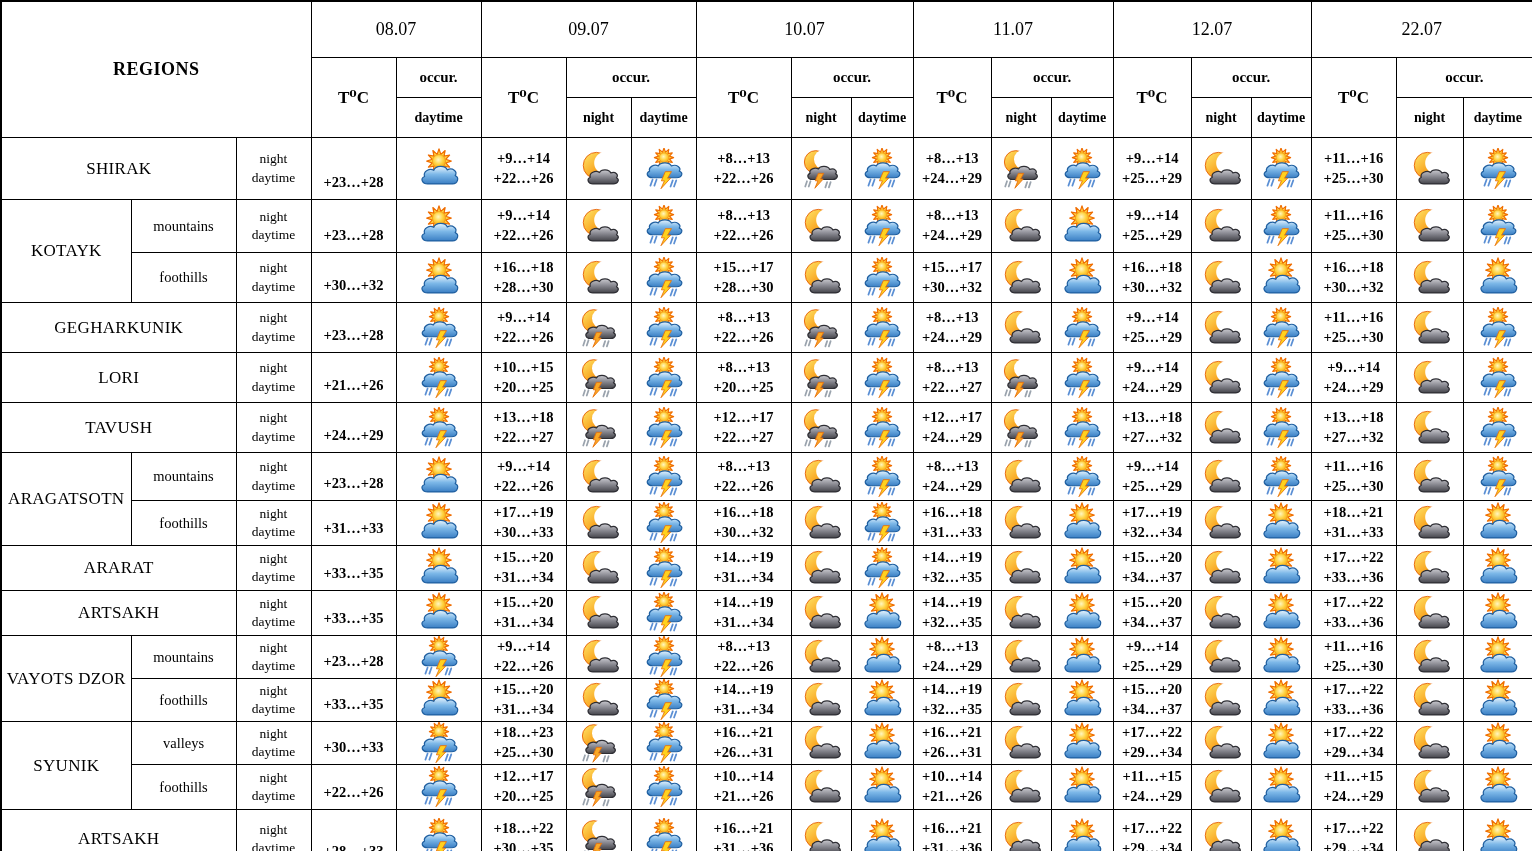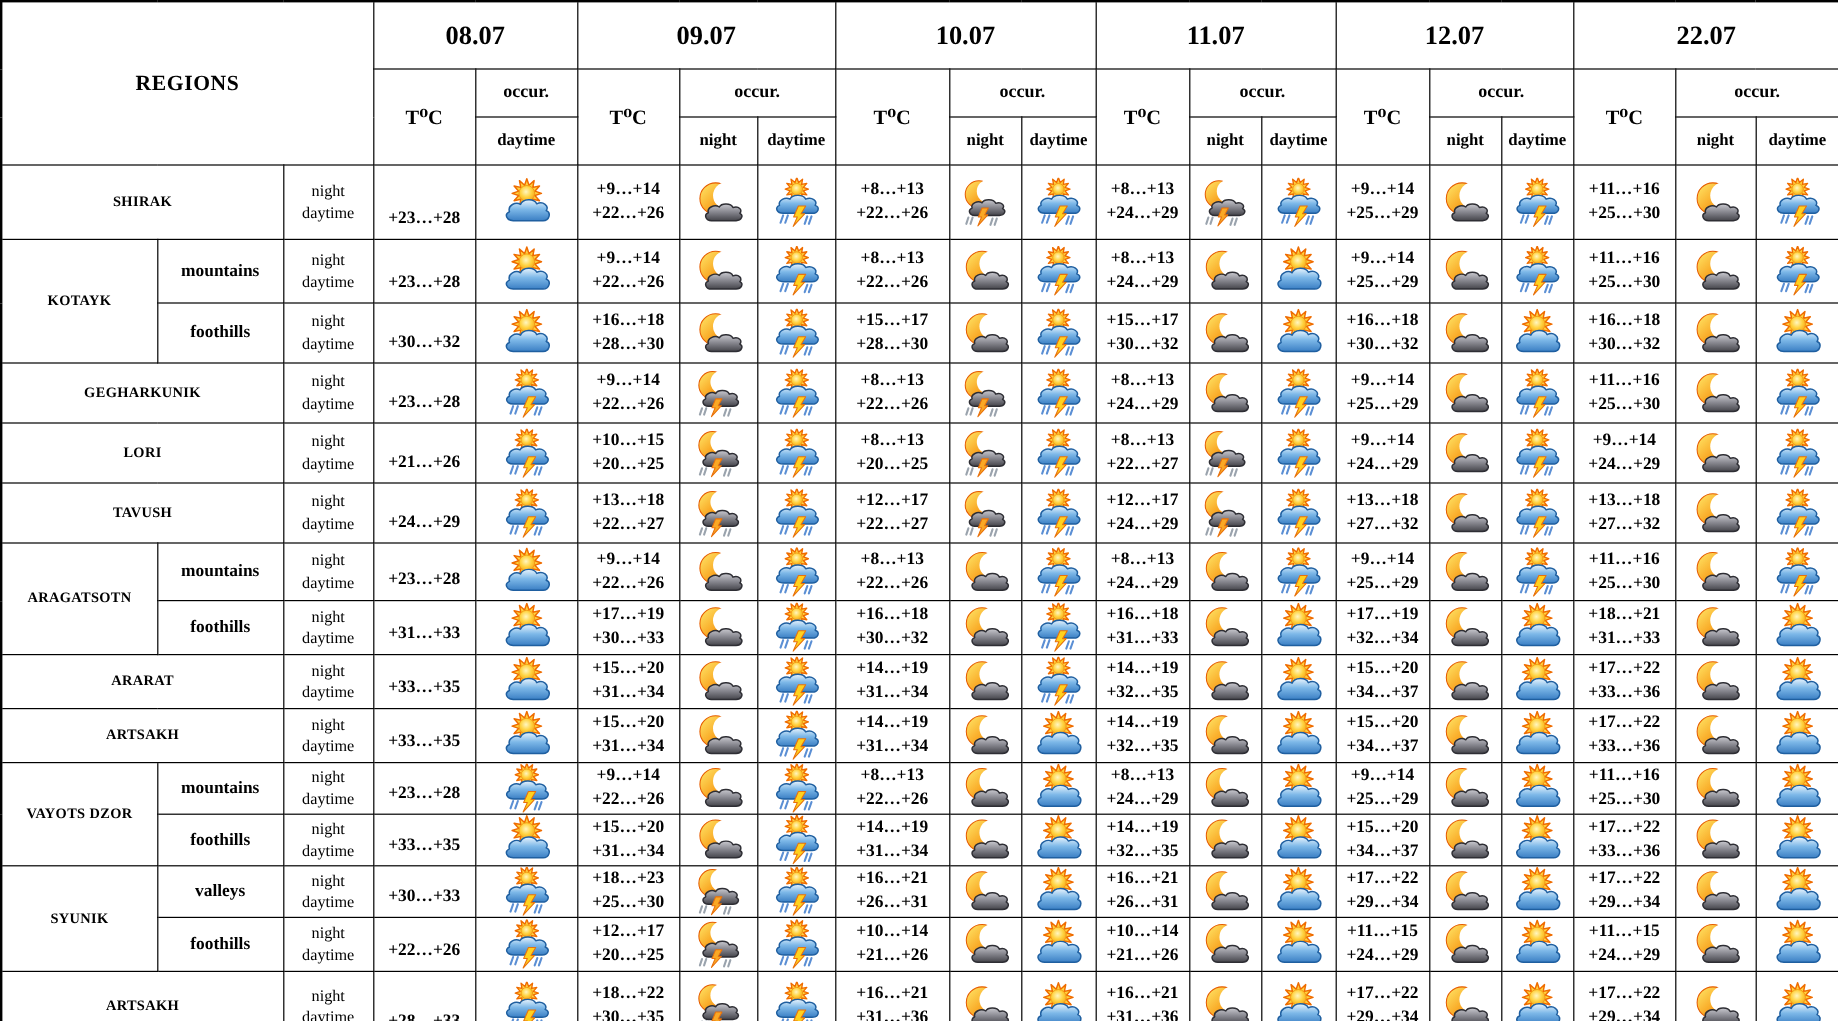--- a/index.html
+++ b/index.html
@@ -1,26 +1,26 @@
 <!DOCTYPE html>
 <html><head>
 <meta charset="utf-8">
 <style>
   html,body{margin:0;padding:0;background:#fff;}
   body{font-family:"Liberation Serif","DejaVu Serif",serif;color:#000;}
   .page{width:1532px;height:851px;background:#fff;overflow:hidden;}
   table.forecast{width:1532px;height:851px;border-collapse:collapse;table-layout:fixed;border:2px solid #000;}
   .forecast th,.forecast td{border:1px solid #000;padding:0;text-align:center;vertical-align:middle;overflow:hidden;background:#fff;}
   .regions-h{font-size:18px;font-weight:bold;letter-spacing:.5px;}
-  .date-h{font-size:22px;font-weight:bold;}
+  .date-h{font-size:18px;font-weight:normal;}
   .temp-h{font-size:17px;font-weight:bold;margin-left:36px;}
   .occur-h{font-size:15px;font-weight:bold;}
   .tod-h{font-size:14px;font-weight:bold;}
-  .region-cell{font-size:12px;font-weight:bold;letter-spacing:.3px;line-height:1.15;padding:0 4px;}
-  .subregion-cell{font-size:14.5px;font-weight:bold;}
+  .region-cell{font-size:17px;font-weight:normal;letter-spacing:.3px;line-height:1.15;padding:0 4px;}
+  .subregion-cell{font-size:14.5px;font-weight:normal;}
   .nd-cell{font-size:13.5px;font-weight:normal;line-height:1.35;}
   .temp-cell{font-size:14.5px;font-weight:bold;line-height:1.35;}
   .temp-cell .single{display:flex;flex-direction:column;justify-content:flex-end;height:100%;padding-bottom:6px;box-sizing:border-box;}
   .icon-cell{vertical-align:middle;}
   svg.wicon{width:42px;height:42px;display:block;margin:0 auto;}
   .hdr-row1 th{height:55px;}
   .hdr-row2 th{height:39px;}
   .hdr-row3 th{height:39px;}
 </style>
 </head>

